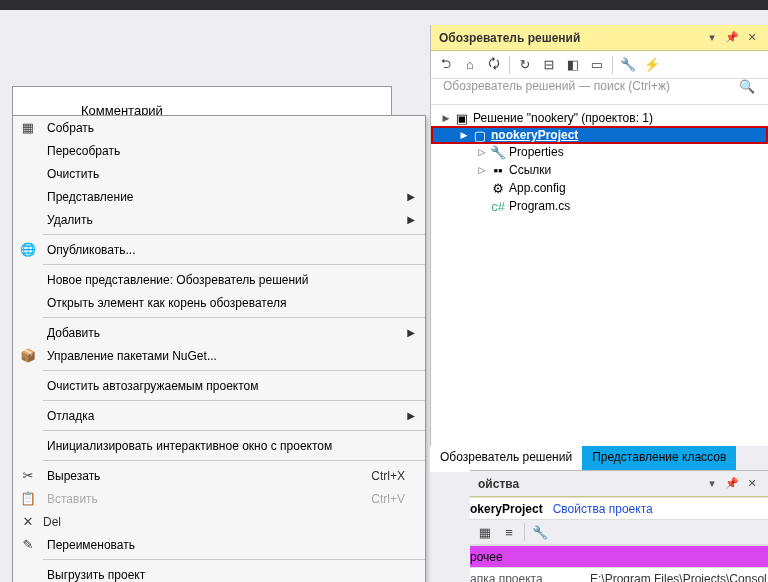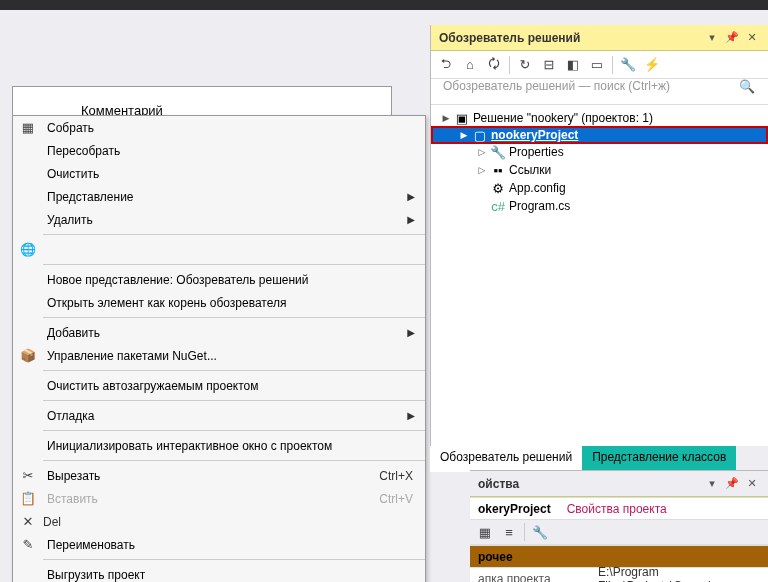--- a/index.html
+++ b/index.html
@@ -7,21 +7,21 @@
 
 
 .comments-panel { position: absolute; left: 12px; top: 86px; width: 380px; height: 40px; background: #fff; border: 1px solid #999; }
 .comments-header { padding: 16px 28px; font-size: 13px; margin-left: 40px; }
 
 
 .context-menu { position: absolute; left: 12px; top: 115px; width: 414px; background: #f6f6f6; border: 1px solid #999; box-shadow: 2px 2px 4px rgba(0,0,0,0.2); }
 .menu-item { display: flex; align-items: center; height: 23px; cursor: default; }
 .menu-icon { width: 30px; display: flex; justify-content: center; font-size: 13px; color: #444; }
 .menu-label { flex: 1; padding-left: 4px; font-size: 12px; }
-.menu-shortcut { padding-right: 12px; font-size: 12px; color: #333; }
+.menu-shortcut { padding-right: 20px; font-size: 12px; color: #333; }
 .menu-arrow { padding-right: 10px; font-size: 10px; color: #333; }
 .menu-sep { height: 1px; background: #ccc; margin: 3px 0 3px 30px; }
 .disabled { color: #aaa; }
 
 
 .solution-explorer { position: absolute; right: 0; top: 25px; width: 338px; height: 445px; background: #fff; border-left: 1px solid #bbb; }
 .panel-header { background: #fff29d; border-bottom: 1px solid #c9c97a; height: 26px; display: flex; align-items: center; padding: 0 8px; }
 .panel-title { flex: 1; font-size: 12px; font-weight: bold; color: #333; }
 .panel-btn { width: 16px; height: 16px; display: flex; align-items: center; justify-content: center; font-size: 11px; color: #555; margin-left: 4px; cursor: pointer; }
 
@@ -40,29 +40,29 @@
 .tree-icon { width: 18px; font-size: 13px; display: flex; justify-content: center; }
 .tree-label { padding-left: 2px; font-size: 12px; }
 .tree-row.selected .tree-label { font-weight: bold; text-decoration: underline; }
 .indent-1 { padding-left: 24px; }
 .indent-2 { padding-left: 44px; }
 
 
 .bottom-tabs { position: absolute; right: 0; top: 446px; width: 338px; height: 26px; display: flex; background: #eeeef2; }
 .tab { padding: 4px 10px; font-size: 12px; cursor: pointer; }
 .tab.active { background: #fff; }
-.tab.inactive { background: #14b8a6; }
+.tab.inactive { background: #0ea5e9; }
 
 
 .props-panel { position: absolute; right: 0; top: 470px; width: 298px; height: 112px; background: #eeeef2; border-top: 1px solid #bbb; }
-.props-row { height: 22px; display: flex; align-items: center; padding: 0 8px; font-size: 12px; border-top: 1px solid #ddd; background: #fff; }
+.props-row { height: 22px; display: flex; align-items: center; padding: 0 0; font-size: 12px; border-top: 1px solid #ddd; background: #fff; }
 .props-name { font-weight: bold; }
-.props-type { color: #be185d; margin-left: 16px; }
+.props-type { color: #1d4ed8; margin-left: 10px; }
 .props-toolbar { height: 26px; display: flex; align-items: center; padding: 0 4px; gap: 2px; border-top: 1px solid #ddd; border-bottom: 1px solid #ddd; }
-.props-category { background: #a16207; font-weight: bold; }
+.props-category { background: #d946ef; font-weight: normal; }
 .prop-label { width: 120px; color: #555; }
 .prop-val { flex: 1; color: #333; }
 
 .top-black { position: absolute; left: 0; top: 0; width: 100%; height: 10px; background: #2d2d30; }
 </style>
 </head>
 <body>
 
 <div class="top-black"></div>
 
@@ -89,20 +89,21 @@
       <span class="menu-arrow">▶</span>
     </div>
     <div class="menu-item">
       <span class="menu-icon"></span>
       <span class="menu-label">Удалить</span>
       <span class="menu-arrow">▶</span>
     </div>
     <div class="menu-sep"></div>
     <div class="menu-item">
       <span class="menu-icon">🌐</span>
+      <span class="menu-label">Опубликовать...</span>
     </div>
     <div class="menu-sep"></div>
     <div class="menu-item">
       <span class="menu-icon"></span>
       <span class="menu-label">Новое представление: Обозреватель решений</span>
     </div>
     <div class="menu-item">
       <span class="menu-icon"></span>
       <span class="menu-label">Открыть элемент как корень обозревателя</span>
     </div>

